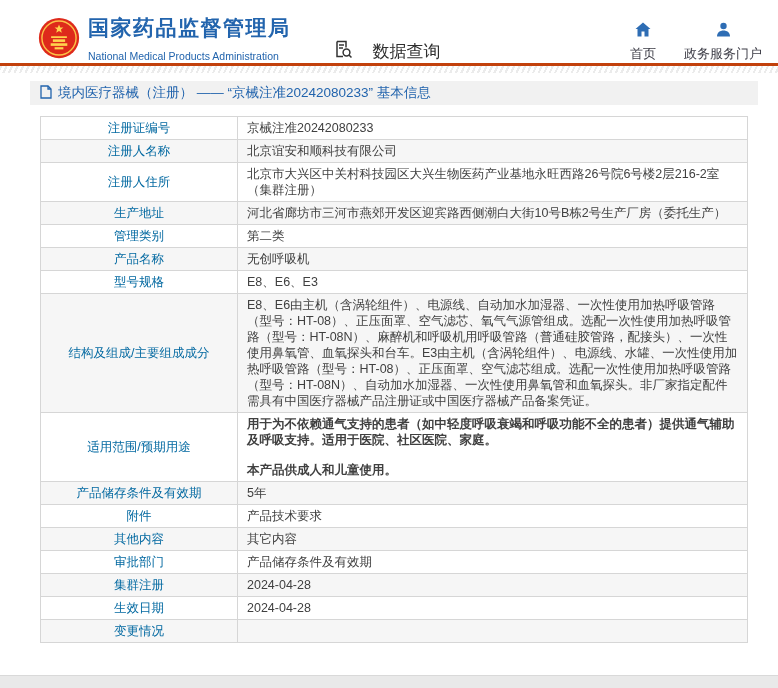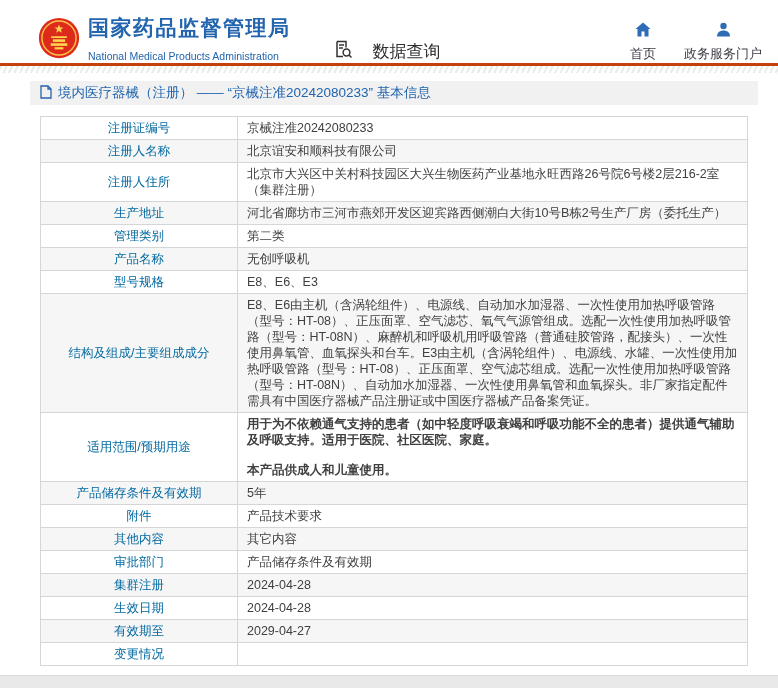--- a/index.html
+++ b/index.html
@@ -177,24 +177,20 @@
             </tr>
             <tr>
               <th>集群注册</th>
               <td>2024-04-28</td>
             </tr>
             <tr>
               <th>生效日期</th>
               <td>2024-04-28</td>
             </tr>
             <tr>
-              <th>有效期至</th>
-              <td>2029-04-27</td>
-            </tr>
-            <tr>
               <th>变更情况</th>
               <td></td>
             </tr>
           </tbody>
       </table>
     </div>
   </div>
 
   <div class="footer-band"></div>
 </div>

